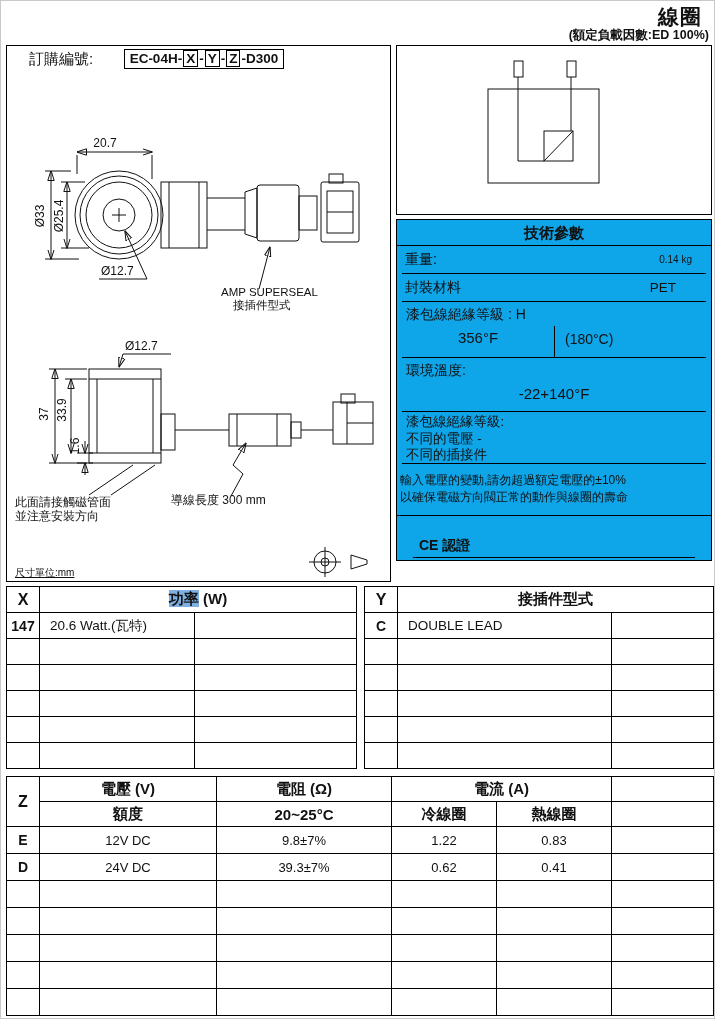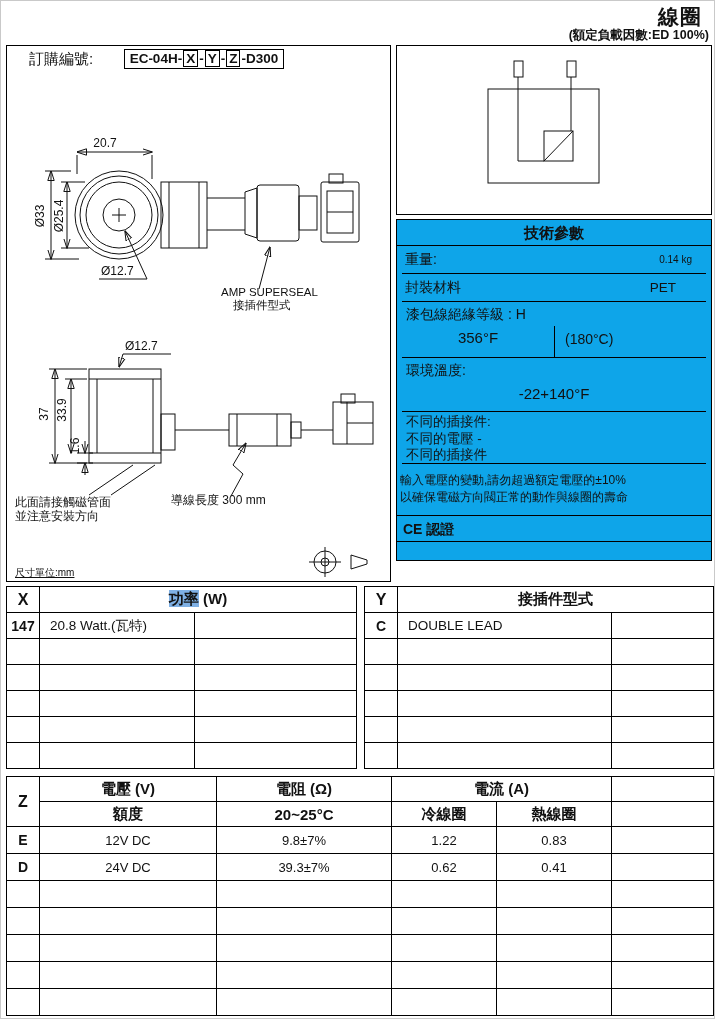--- a/index.html
+++ b/index.html
@@ -30,21 +30,21 @@
   .t-material .tval { margin-left:auto; margin-right:30px; font-size:13.5px; }
   .t-2line { padding:0; }
   .t-ins { height:56px; }
   .t-amb { height:54px; }
   .t-2line .lbl { padding:4px 0 0 4px; font-size:14px; height:24px; }
   .t-2line .vals { display:flex; height:calc(100% - 24px); }
   .t-2line .vl { flex:1; text-align:center; font-size:15px; padding-top:3px; }
   .t-2line .vr { width:152px; border-left:1px solid #000; font-size:14px; padding:5px 0 0 10px; }
   .t-custom { height:52px; font-size:13.5px; line-height:16.5px; padding:2px 0 0 4px; }
   .t-note { height:52px; border-bottom:1px solid #000; font-size:12px; line-height:17px; padding:8px 0 0 3px; margin:0; }
-  .t-ce { height:26px; line-height:26px; border-bottom:1.2px solid #000; font-weight:bold; font-size:14px; padding-left:6px; margin:0; }
+  .t-ce { height:26px; line-height:26px; border-bottom:1.2px solid #000; font-weight:bold; font-size:14px; padding-left:6px; margin:16px; }
 
   
   table { border-collapse:collapse; table-layout:fixed; position:absolute; background:#fff; }
   th, td { border:1px solid #000; font-size:13px; text-align:center; padding:0; overflow:hidden; white-space:nowrap; }
   th { font-size:15px; font-weight:bold; }
   #xtable { left:5px; top:585px; width:350px; }
   #ytable { left:363px; top:585px; width:349px; }
   #xtable tr, #ytable tr { height:26px; }
   #ztable { left:5px; top:775px; width:707px; }
   #ztable tr.hdr { height:25px; }
@@ -244,21 +244,21 @@
     </div>
 
     <div class="trow t-2line t-amb">
       <div class="lbl">環境溫度:</div>
       <div class="vals">
         <div class="vl">-22+140°F</div>
       </div>
     </div>
 
     <div class="trow t-custom">
-      <div>不同的插接件:</div>
+      <div>漆包線絕緣等級:</div>
       <div>不同的電壓 -</div>
       <div>不同的插接件</div>
     </div>
 
     <div class="t-note">
       <div>輸入電壓的變動,請勿超過額定電壓的±10%</div>
       <div>以確保電磁方向閥正常的動作與線圈的壽命</div>
     </div>
 
     <div class="t-ce">CE 認證</div>
@@ -270,21 +270,21 @@
         <col style="width:155px">
         <col style="width:162px">
       </colgroup>
     <tbody>
         <tr>
       <th class="keycell">X</th>
       <th colspan="2"><span class="hl">功率</span><span> (W)</span></th>
     </tr>
     <tr>
       <td class="codecell">147</td>
-      <td class="leftcell">20.8 Watt.(瓦特)</td>
+      <td class="leftcell">20.6 Watt.(瓦特)</td>
       <td></td>
     </tr>
     <tr>
           <td></td>
           <td></td>
           <td></td>
         </tr>
     <tr>
           <td></td>
           <td></td>

